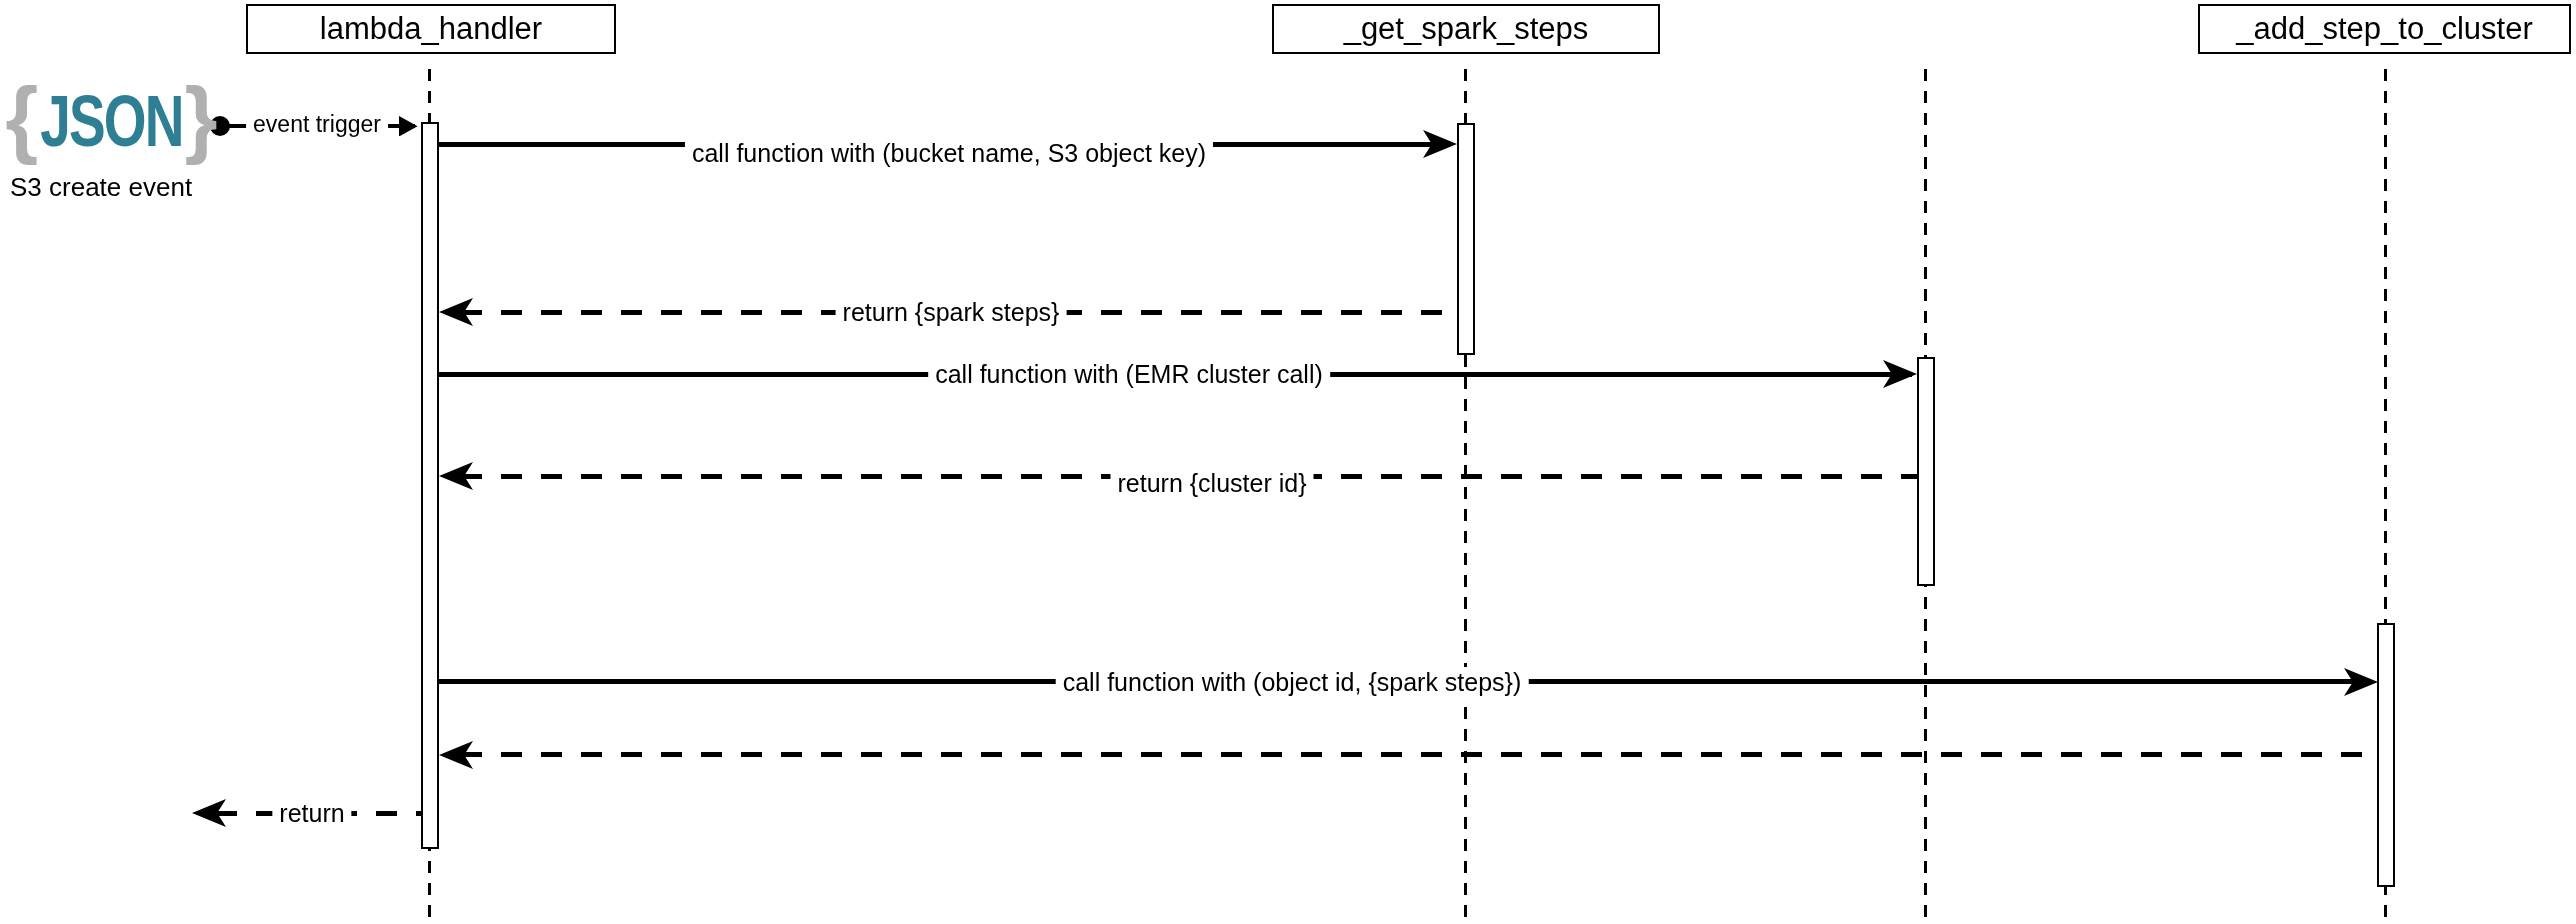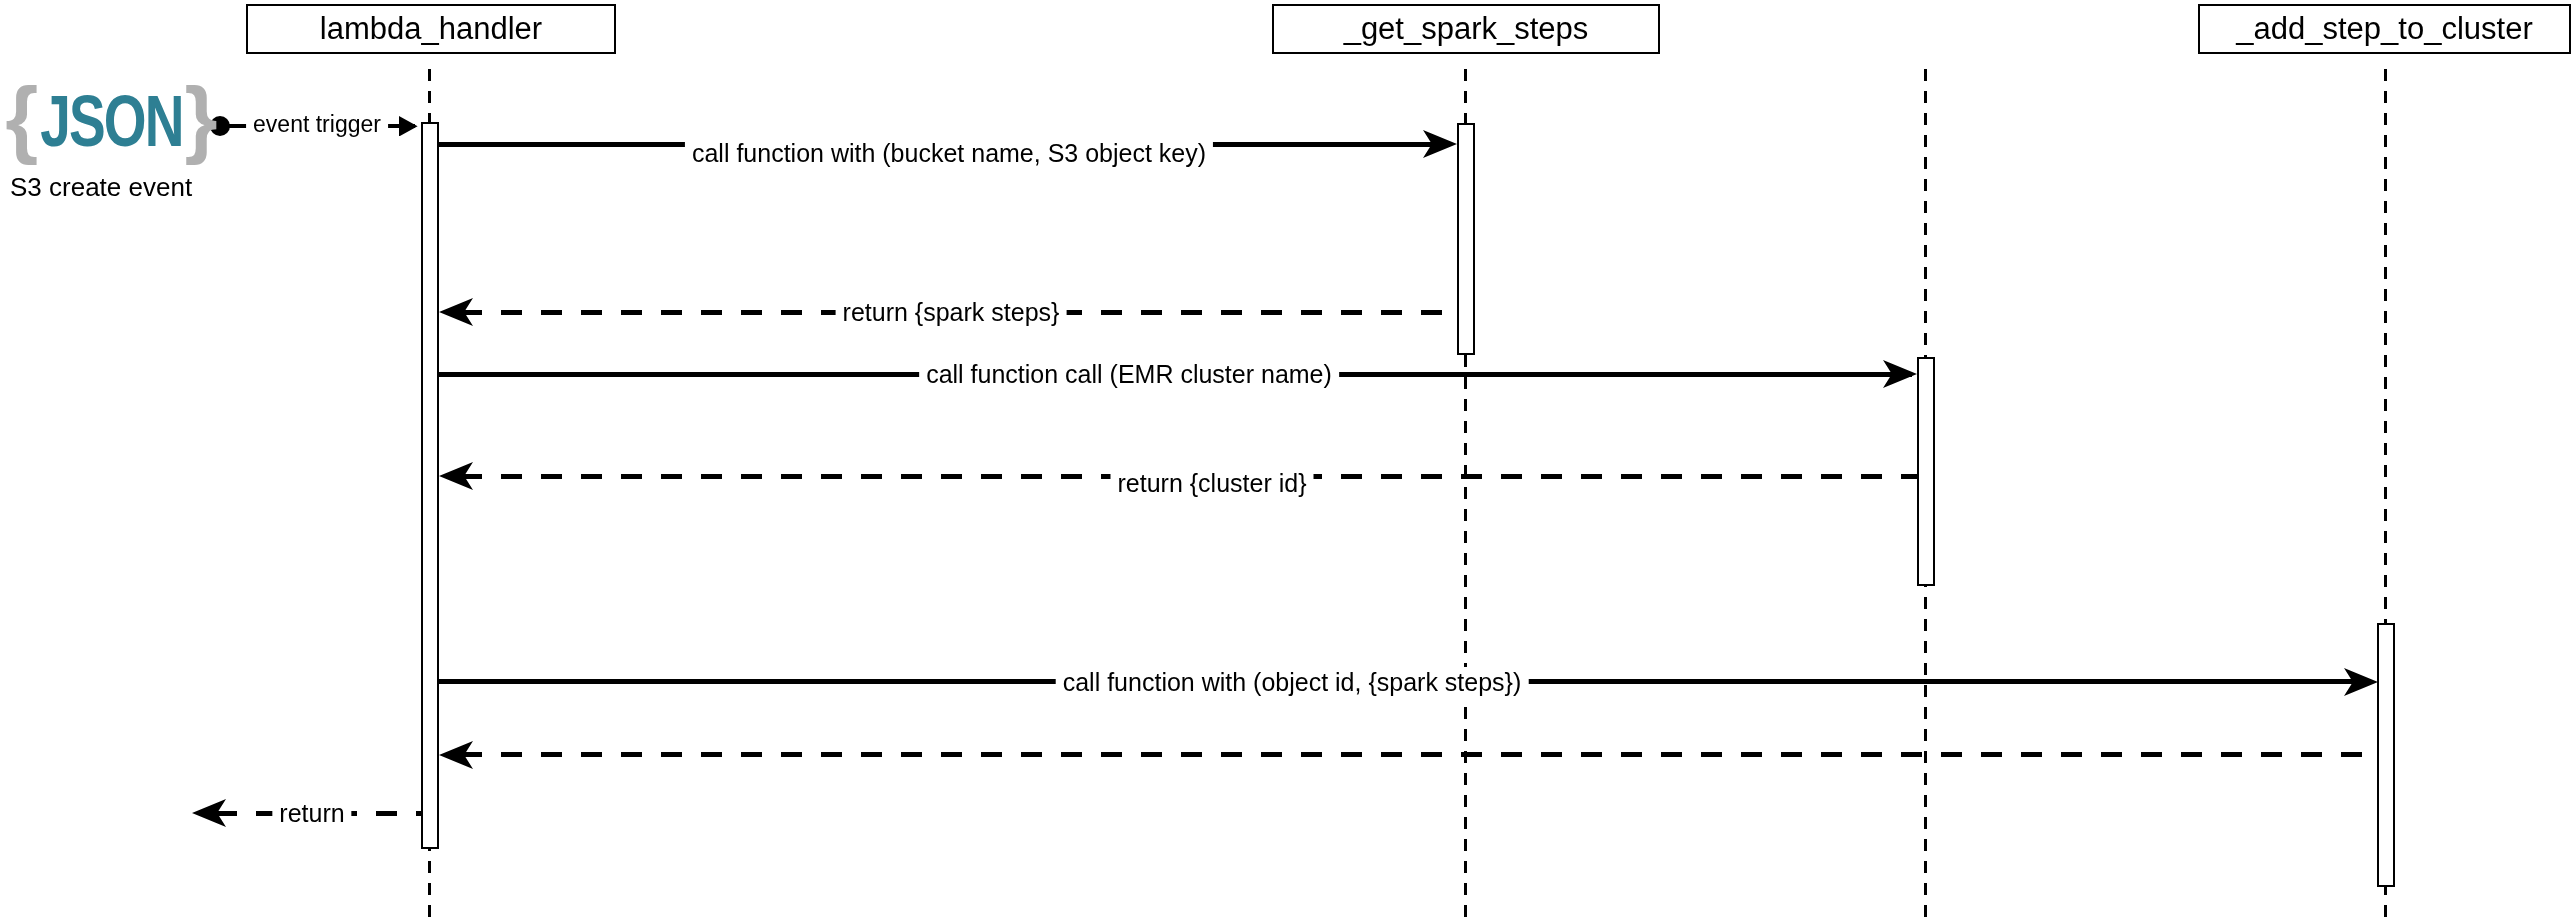--- a/index.html
+++ b/index.html
@@ -180,21 +180,21 @@
 
   <div>
     <div class="line-dashed" style="left:461px; top:310px; width:995px;"></div>
     <div class="arrow-left" style="left:439px; top:298px;"></div>
     <div class="msg-label" style="left:951px; top:297px;">return {spark steps}</div>
   </div>
 
   <div>
     <div class="line-solid" style="left:439px; top:372px; width:1473px;"></div>
     <div class="arrow-right" style="left:1883px; top:360px;"></div>
-    <div class="msg-label" style="left:1129px; top:359px;">call function call (EMR cluster name)</div>
+    <div class="msg-label" style="left:1129px; top:359px;">call function with (EMR cluster call)</div>
   </div>
 
   <div>
     <div class="line-dashed" style="left:461px; top:474px; width:1456px;"></div>
     <div class="arrow-left" style="left:439px; top:462px;"></div>
     <div class="msg-label" style="left:1212px; top:468px;">return {cluster id}</div>
   </div>
 
   <div>
     <div class="line-solid" style="left:439px; top:679px; width:1932px;"></div>

